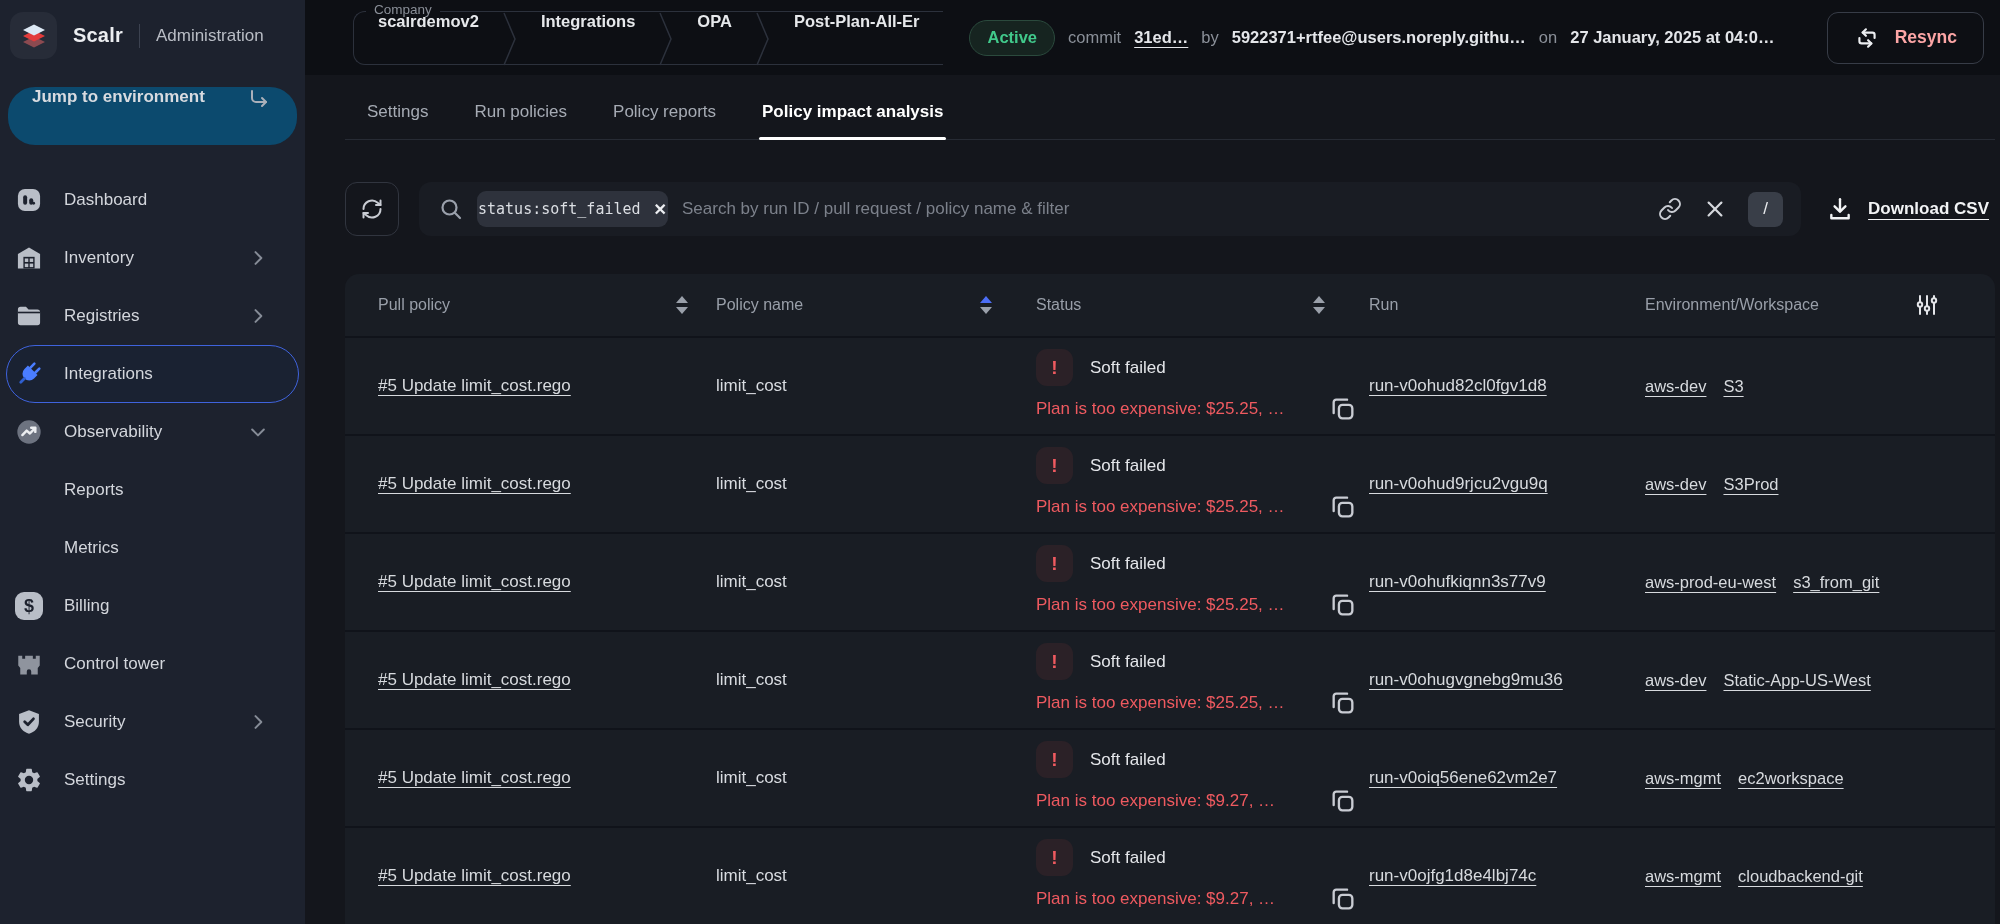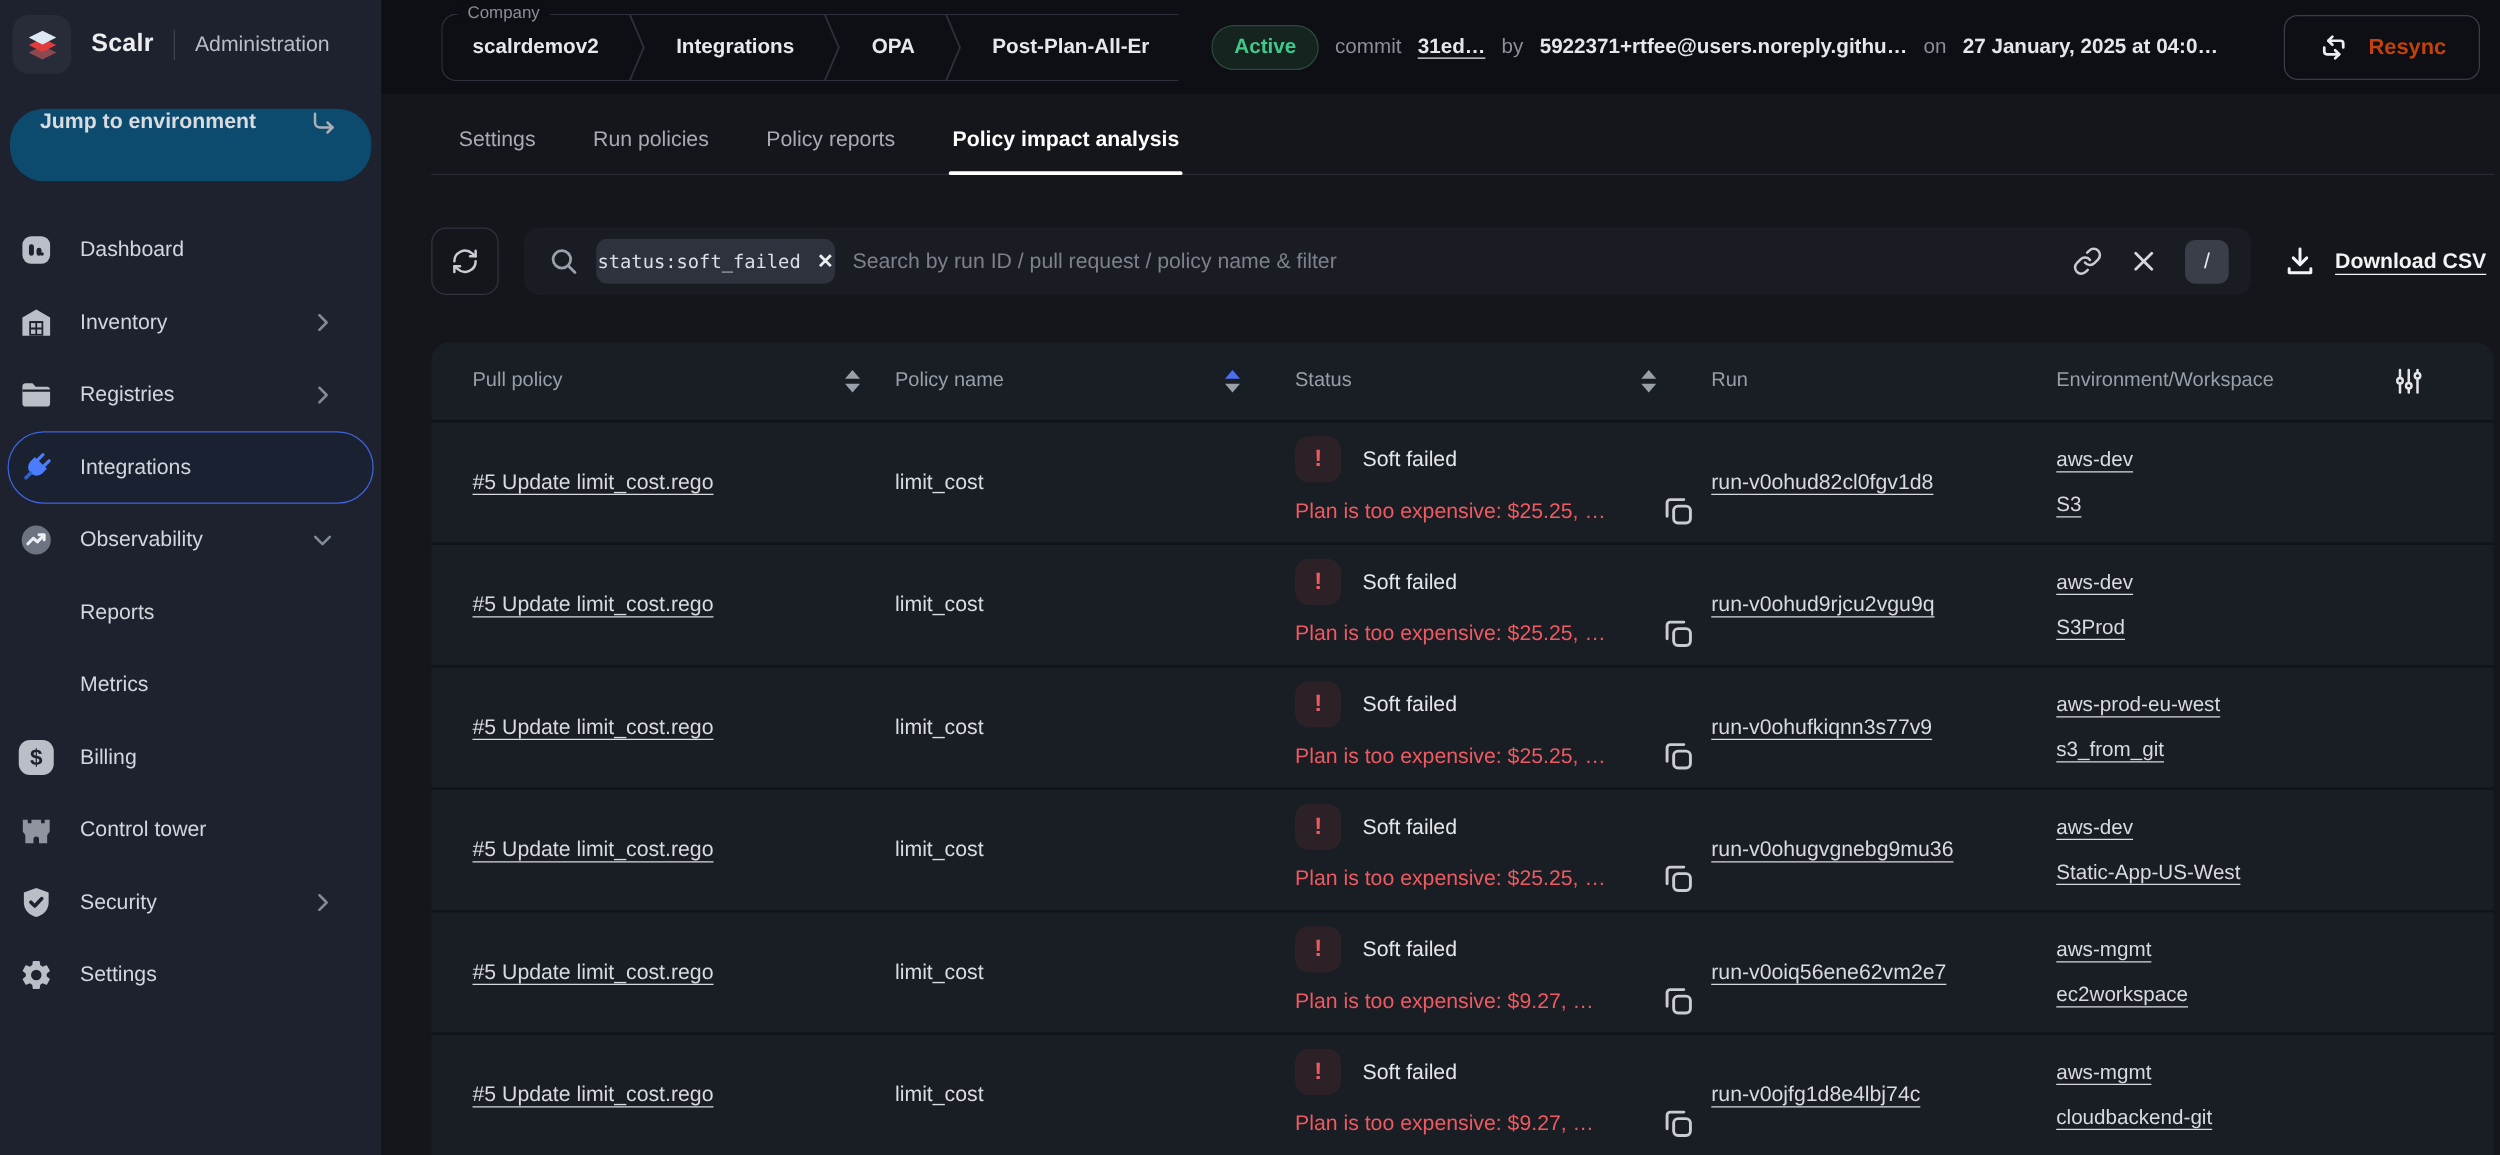--- a/index.html
+++ b/index.html
@@ -34,37 +34,37 @@
   .nav-item.active { border-color:#3f63dd; background:#1a2232; }
   .nav-sub { padding-left:57px; }
   .dollar-ic { width:28px; height:28px; border-radius:9px; background:#b9bec7;
     color:#1d222e; font-weight:800; font-size:18px; display:flex; align-items:center; justify-content:center; }
 
   
   .topbar {
     position:absolute; left:305px; right:0; top:0; height:75px; background:#0d0f14;
     display:flex; align-items:center; padding:0 16px 0 48px; z-index:2;
   }
-  .crumbs { position:relative; display:flex; align-items:center; height:54px;
+  .crumbs { position:relative; display:flex; align-items:flex-start; height:54px;
     border:1px solid #2c313c; border-right:none; border-radius:12px 0 0 12px; flex:0 0 auto; }
   .crumbs-label { position:absolute; top:-10px; left:12px; background:#0d0f14; padding:0 8px;
     font-size:13.5px; color:#8a8f98; }
   .crumb { padding:0 24px; font-size:16.5px; font-weight:600; color:#e6e8eb; white-space:nowrap; cursor:pointer; }
   .crumb-sep { flex:0 0 auto; display:flex; }
   .meta { display:flex; align-items:center; gap:13px; margin-left:26px; font-size:16.5px;
     white-space:nowrap; overflow:hidden; flex:1; min-width:0; }
   .badge-active { height:36px; padding:0 17px; border-radius:18px; border:1px solid #2b4a3d;
     background:#162420; color:#41c98b; font-weight:600; font-size:16.5px;
     display:flex; align-items:center; flex:0 0 auto; }
   .meta .g { color:#8a8f98; }
   .meta .v { color:#e4e6ea; font-weight:600; }
   .meta .link { text-decoration:underline; text-underline-offset:4px; cursor:pointer; }
   .resync-btn { margin-left:auto; height:52px; border:1px solid #373c47; border-radius:11px;
     padding:0 26px; display:flex; align-items:center; gap:15px; font-size:17.5px; font-weight:600;
-    color:#c2410c; cursor:pointer; flex:0 0 auto; }
+    color:#fca5a5; cursor:pointer; flex:0 0 auto; }
 
   
   .content { position:absolute; left:305px; right:0; top:75px; bottom:0; background:#14161c;
     padding:0 5px 0 40px; z-index:1; }
 
   .tabs { display:flex; gap:46px; padding:27px 0 0 22px; border-bottom:1px solid #272b34; }
   .tab { padding-bottom:17px; font-size:17px; color:#a6abb4; position:relative; cursor:pointer; white-space:nowrap; }
   .tab.active { color:#ffffff; font-weight:700; }
   .tab.active::after { content:""; position:absolute; left:-3px; right:-3px; bottom:-1px;
     height:3px; background:#ffffff; border-radius:2px; }
@@ -107,21 +107,21 @@
   .td-pr { padding-left:33px; }
   .rlink { color:#d7dade; text-decoration:underline; text-underline-offset:4px; cursor:pointer; white-space:nowrap; }
   .td-policy { color:#d9dce1; }
   .td-status { display:flex; flex-direction:column; gap:9px; padding-right:12px; min-width:0; }
   .st-l1 { display:flex; align-items:center; gap:17px; color:#e4e6ea; }
   .excl { width:37px; height:37px; border-radius:11px; background:#2b2127; color:#ef5a60;
     font-weight:800; font-size:19px; display:flex; align-items:center; justify-content:center; flex:0 0 auto; }
   .st-l2 { display:flex; align-items:center; justify-content:space-between; gap:10px; color:#ef5a60; }
   .st-l2 .msg { white-space:nowrap; overflow:hidden; }
   .copy-ic { cursor:pointer; display:flex; flex:0 0 auto; }
-  .td-env { display:flex; flex-direction:column; align-items:flex-start; gap:17px; font-size:16.5px; }
+  .td-env { display:flex; flex-direction:row; align-items:flex-start; gap:17px; font-size:16.5px; }
 
   svg { display:block; }
 </style>
 </head>
 <body>
 
 <aside class="sidebar">
   <div class="logo-row">
     <div class="logo-box">
       <svg width="32" height="32" viewBox="0 0 32 32">

